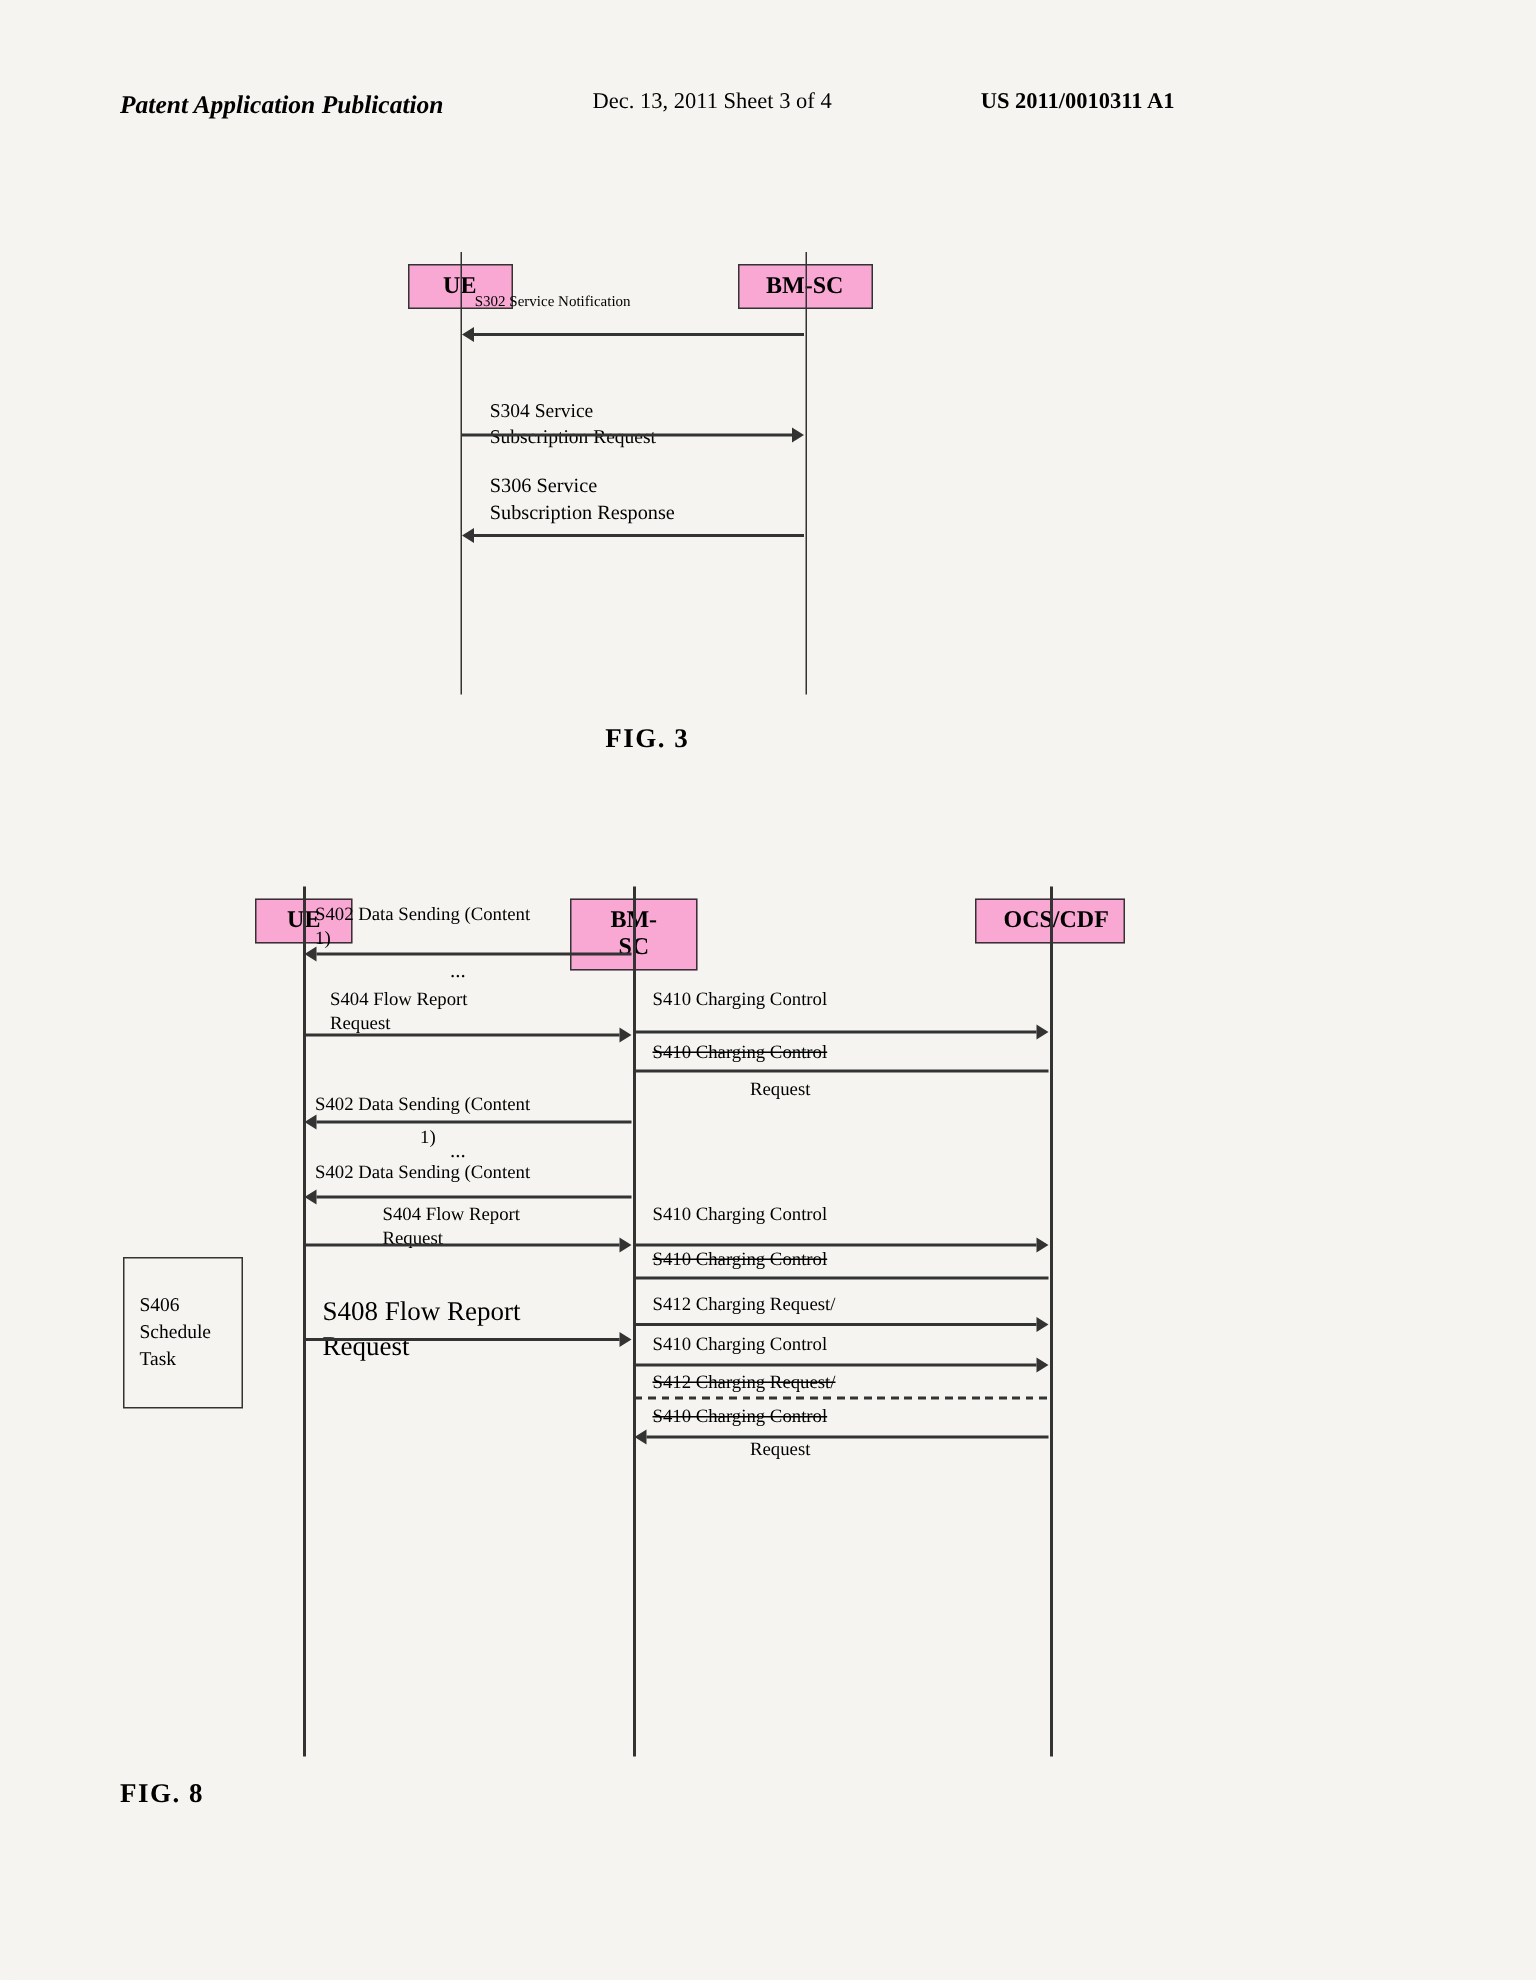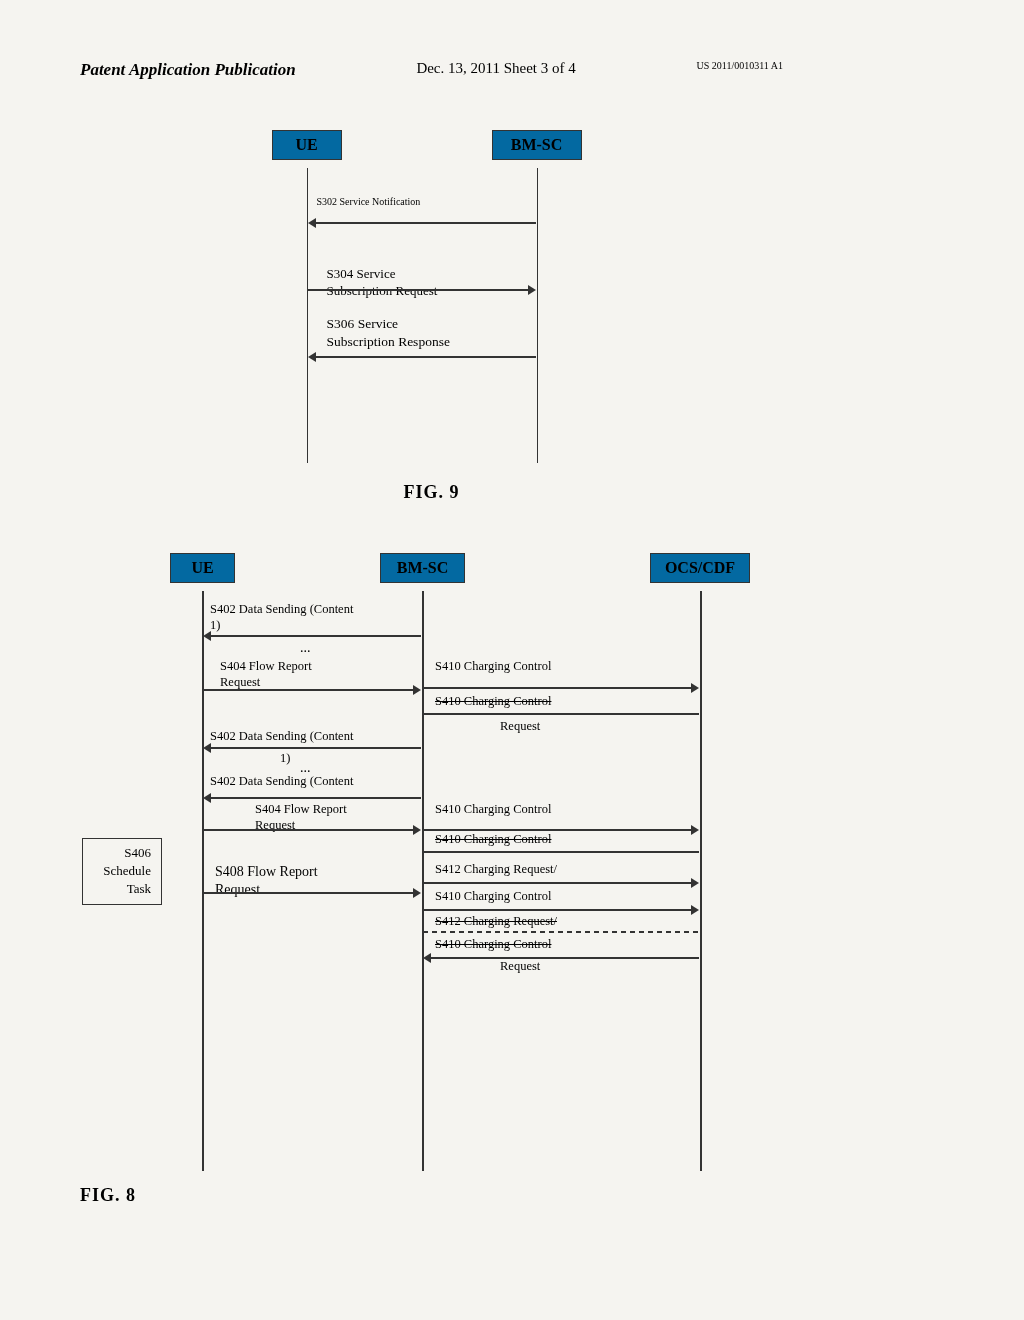--- a/index.html
+++ b/index.html
@@ -32,22 +32,22 @@
     .header-left {
       font-size: 17px;
       font-weight: bold;
       font-style: italic;
     }
     .header-center {
       font-size: 15px;
       text-align: center;
     }
     .header-right {
-      font-size: 10px;
-      font-weight: normal;
+      font-size: 15px;
+      font-weight: bold;
     }
 
     
     .diagram-section {
       display: flex;
       flex-direction: column;
       align-items: center;
       margin-bottom: 30px;
     }
 
@@ -63,25 +63,26 @@
     .fig3-container {
       position: relative;
       width: 520px;
       height: 340px;
       margin: 10px auto 0 auto;
     }
 
     .entity-box {
       position: absolute;
       border: 1.5px solid #333;
-      padding: 5px 8px;
-      background: #0369a1;
+      padding: 5px 18px;
+      background: #f9a8d4;
       font-size: 16px;
       font-weight: bold;
       text-align: center;
+      margin-top: 46px;
     }
 
     .entity-line {
       position: absolute;
       width: 1.5px;
       background: #333;
     }
 
     
     .fig4-outer {
@@ -125,24 +126,24 @@
       border-top: 5px solid transparent;
       border-bottom: 5px solid transparent;
       border-right: 8px solid #333;
       display: block;
       flex-shrink: 0;
     }
 
     .side-label-box {
       position: absolute;
       border: 1.5px solid #333;
-      padding: 5px 10px;
+      padding: 22px 10px;
       font-size: 13px;
       line-height: 1.4;
-      text-align: right;
+      text-align: left;
       background: #f5f4f0;
     }
 
     .dashed-line {
       position: absolute;
       height: 1.5px;
       background: repeating-linear-gradient(to right, #333 0px, #333 5px, transparent 5px, transparent 9px);
     }
 
     .strikethrough-text {
@@ -185,21 +186,21 @@
         <div class="h-line" style="width: 220px;"></div>
       </div>
 
       <div class="msg-label" style="left: 155px; top: 185px; font-size: 13.5px;">S306 Service<br>Subscription Response</div>
       <div class="h-arrow left" style="left: 136px; top: 222px; width: 228px;">
         <div class="h-line" style="width: 228px;"></div>
       </div>
 
     </div>
 
-    <div class="fig-label">FIG. 9</div>
+    <div class="fig-label">FIG. 3</div>
   </div>
 
   <div class="diagram-section">
     <div class="fig4-outer">
       <div class="fig4-container">
 
         <div class="entity-box" style="left: 90px; top: 0px; width: 65px;">
           <span>UE</span>
         </div>
         <div class="entity-box" style="left: 300px; top: 0px; width: 85px;">
@@ -264,21 +265,21 @@
           <span style="white-space: pre-line; font-size: 13px;">S406
 Schedule
 Task</span>
         </div>
 
         <div class="msg-label strikethrough-text" style="left: 355px; top: 278px;">S410 Charging Control</div>
         <div class="h-arrow" style="left: 343px; top: 298px; width: 276px;">
           <div class="h-line" style="width: 268px;"></div>
         </div>
 
-        <div class="msg-label" style="left: 135px; top: 310px; font-size: 14px;">S408 Flow Report<br>Request</div>
+        <div class="msg-label" style="left: 135px; top: 310px; font-size: 18px;">S408 Flow Report<br>Request</div>
         <div class="h-arrow right" style="left: 123px; top: 335px; width: 218px;">
           <div class="h-line" style="width: 210px;"></div>
         </div>
 
         <div class="msg-label" style="left: 355px; top: 308px; font-size: 12.5px;">S412 Charging Request/</div>
         <div class="h-arrow right" style="left: 343px; top: 325px; width: 276px;">
           <div class="h-line" style="width: 268px;"></div>
         </div>
 
         <div class="msg-label" style="left: 355px; top: 335px; font-size: 12.5px;">S410 Charging Control</div>

